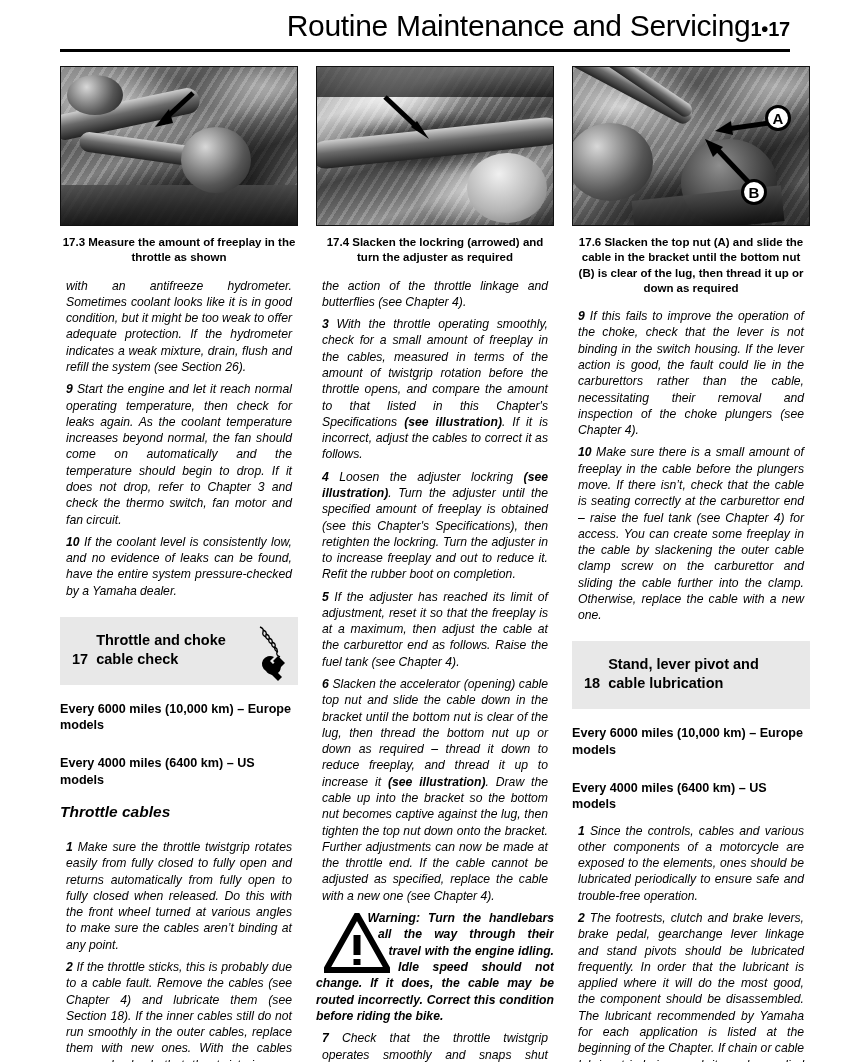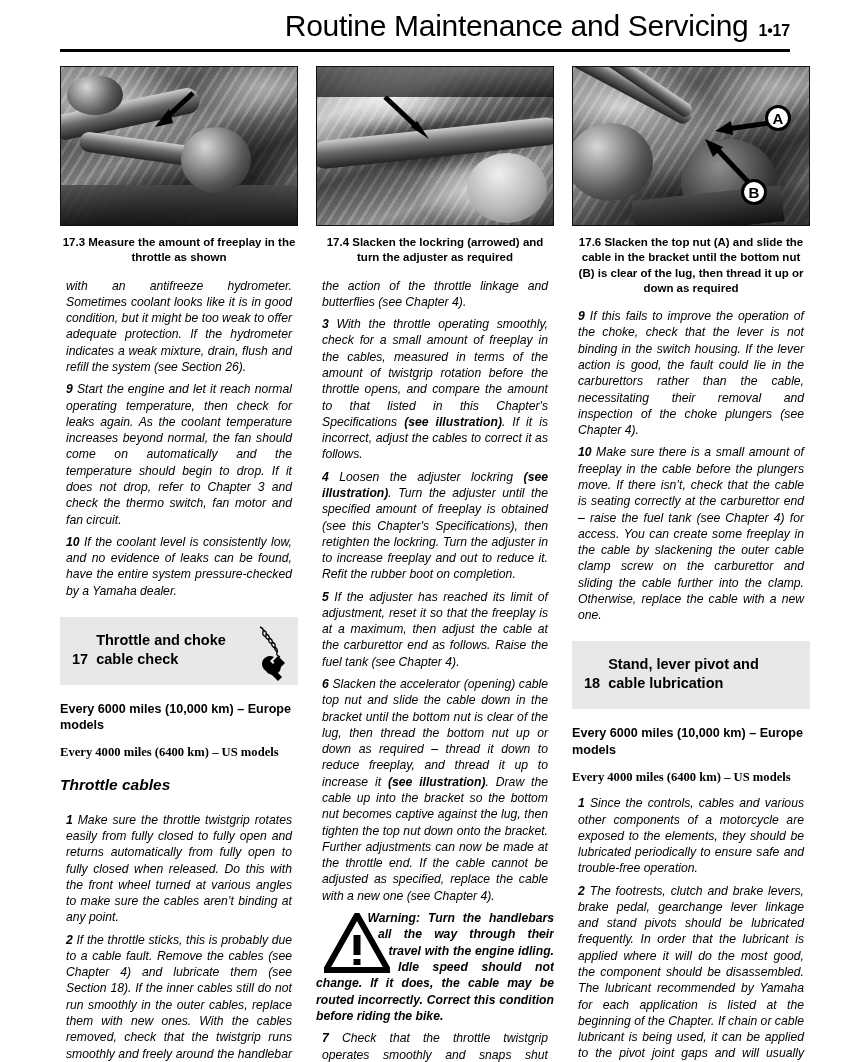--- a/index.html
+++ b/index.html
@@ -23,23 +23,22 @@
     justify-content:flex-end;
     padding-top:11px;
   }
   .header-title{
     font-size:30px;
     font-weight:400;
     letter-spacing:-0.3px;
     line-height:1;
   }
   .header-page{
-    font-size:16px;
-    font-weight:700;
-    margin-left:10px;
+    font-size:20px;
+    font-weight:700;
     letter-spacing:-0.2px;
   }
   .header-rule{
     margin-top:8px;
     border-top:3px solid #000;
     width:100%;
   }
   
   .columns{
     display:flex;
@@ -143,21 +142,21 @@
     position:absolute;
     right:10px;top:8px;
     width:34px;height:60px;
   }
   .interval{
     font-size:12.6px;
     font-weight:700;
     line-height:1.3;
     margin-top:16px;
   }
-  .interval.second{margin-top:11px;font-family:Liberation Serif, serif;}
+  .interval.second{margin-top:22px;}
   .sub-head{
     font-size:15.5px;
     font-weight:700;
     font-style:italic;
     margin-top:15px;
     margin-bottom:18px;
   }
   
   .warn{
     margin-top:3px;
@@ -326,19 +325,19 @@
         <div class="sec-title" style="max-width:215px;">
           <span class="sec-num">18</span>
           <span>Stand, lever pivot and cable lubrication</span>
         </div>
       </div>
 
       <div class="interval">Every 6000 miles (10,000 km) – Europe models</div>
       <div class="interval second">Every 4000 miles (6400 km) – US models</div>
 
       <div class="body" style="margin-top:10px;">
-        <p><span class="num">1</span> <span>Since the controls, cables and various other components of a motorcycle are exposed to the elements, they should be lubricated periodically to ensure safe and trouble-free operation.</span></p>
+        <p><span class="num">1</span> <span>Since the controls, cables and various other components of a motorcycle are exposed to the elements, ones should be lubricated periodically to ensure safe and trouble-free operation.</span></p>
         <p><span class="num">2</span> <span>The footrests, clutch and brake levers, brake pedal, gearchange lever linkage and stand pivots should be lubricated frequently. In order that the lubricant is applied where it will do the most good, the component should be disassembled. The lubricant recommended by Yamaha for each application is listed at the beginning of the Chapter. If chain or cable lubricant is being used, it can be applied to the pivot joint gaps and will usually work its way into the areas where friction occurs, so less disassembly of the component is needed (however it is always better to do so and clean off all corrosion, dirt and old lubricant first). If motor oil or light grease is being used, apply it sparingly as it may attract dirt (which could</span></p>
       </div>
     </div>
 
   </div>
 </div>
 
 </body></html>

